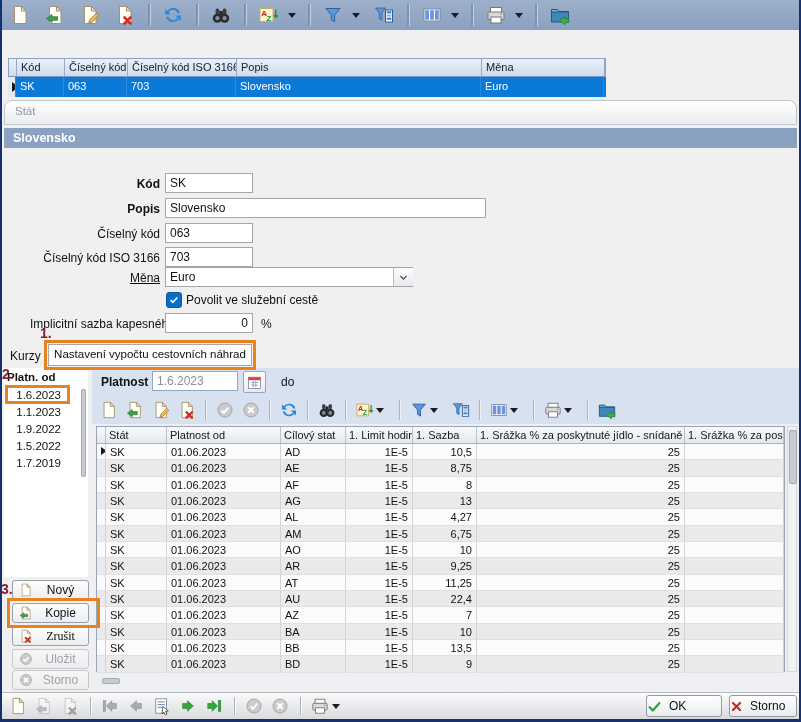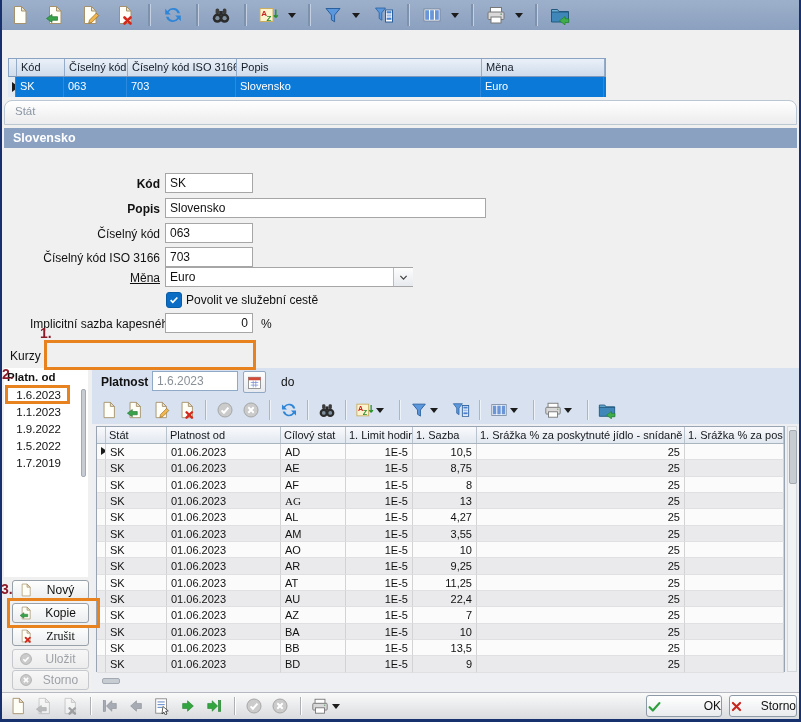--- a/index.html
+++ b/index.html
@@ -60,21 +60,21 @@
   .rt-cell{border-right:1px solid #d3d3d6;border-bottom:1px solid #e0e0e3;box-sizing:border-box;font-size:11px;padding:2px 4px 0 4px;white-space:nowrap;overflow:hidden;}
   .num{text-align:right;}
   
   .sb-track{background:#f1f2f4;border:1px solid #d4d7db;box-sizing:border-box;}
   .sb-thumb{position:absolute;background:#c7ccd3;border:1px solid #a3aab3;border-radius:2px;}
   
   #botbar{left:2px;top:692px;width:797px;height:27px;background:linear-gradient(#fafafa,#d9dbde);border-top:1px solid #b6bac0;display:flex;align-items:center;padding-left:4px;box-sizing:border-box;}
   #botbar .tbtn{width:24px;height:22px;margin-right:2px;}
   #botbar .sep{width:1px;height:18px;margin:0 6px;background:#adb1b6;border-right:1px solid #fff;}
   .dis-ic{opacity:.45;filter:grayscale(1);}
-  .dlgbtn{position:absolute;height:22px;background:linear-gradient(#ffffff,#e9ebed);border:1px solid #8e9aa8;border-radius:3px;display:flex;align-items:center;justify-content:space-between;gap:7px;font-size:12px;box-sizing:border-box;z-index:61;}
+  .dlgbtn{position:absolute;height:22px;background:linear-gradient(#ffffff,#e9ebed);border:1px solid #8e9aa8;border-radius:3px;display:flex;align-items:center;justify-content:flex-start;gap:7px;font-size:12px;box-sizing:border-box;z-index:61;}
   .gray-txt{color:#8a9097;}
   u{text-decoration:underline;}
 </style>
 </head>
 <body>
 
 <div id="win">
 
   <div class="abs edge" style="left:0;top:0;width:2px;height:722px;"></div>
   <div class="abs edge" style="left:799px;top:0;width:2px;height:722px;"></div>
@@ -229,20 +229,21 @@
         <path d="M2 6.2l2.6 2.6L10 3" stroke="#fff" stroke-width="2" fill="none"></path>
       </svg>
   </span>
   <span class="abs" style="left:186px;top:293px;">Povolit ve služební cestě</span>
   <span class="flabel" style="left:30px;top:317px;">Implicitní sazba kapesného</span>
   <input class="finput" style="left: 165px; top: 313px; width: 88px; text-align: right;" readonly="" value="0">
   <span class="abs" style="left:261px;top:317px;">%</span>
 
   <span class="anno-num" style="left:40px;top:325px;">1.</span>
   <span class="abs" style="left:10px;top:349px;">Kurzy</span>
+  <div class="abs" id="tabbox">Nastavení vypočtu cestovních náhrad</div>
   <div class="anno-box" style="left:44px;top:340px;width:206px;height:24px;"></div>
 
   <div class="abs" id="rpanel-top">
     <span class="abs" style="left:9px;top:7px;font-weight:bold;">Platnost od</span>
     <input class="finput gray-txt" style="left: 60px; top: 3px; width: 86px; border-color: rgb(143, 169, 198);" readonly="" value="1.6.2023">
     <span class="combo-btn" style="left:151px;top:3px;width:21px;height:20px;border:1px solid #8fa9c6;border-radius:2px;">
       <svg class="icon" width="15" height="15" viewBox="0 0 20 20">
           <rect x="2" y="3" width="16" height="15" fill="#fff" stroke="#777"></rect>
           <rect x="2" y="3" width="16" height="4" fill="#d24a3a"></rect>
           <path d="M5 10h10M5 13.5h10M8.3 7.5v9M11.7 7.5v9" stroke="#7a8fd0" fill="none"></path>
@@ -407,21 +408,21 @@
         <div class="rt-cell" style="width: 65px;">AF</div>
         <div class="rt-cell num" style="width: 67px;">1E-5</div>
         <div class="rt-cell num" style="width: 64px;">8</div>
         <div class="rt-cell num" style="width: 208px;">25</div>
         <div class="rt-cell" style="width: 99px;"></div>
       </div>
       <div class="rt-row alt">
         <div class="rt-cell" style="width: 9px;"></div>
         <div class="rt-cell" style="width: 61px;">SK</div>
         <div class="rt-cell" style="width: 114px;">01.06.2023</div>
-        <div class="rt-cell" style="width: 65px; font-family: Liberation Serif, serif;">AG</div>
+        <div class="rt-cell" style="width: 65px;">AG</div>
         <div class="rt-cell num" style="width: 67px;">1E-5</div>
         <div class="rt-cell num" style="width: 64px;">13</div>
         <div class="rt-cell num" style="width: 208px;">25</div>
         <div class="rt-cell" style="width: 99px;"></div>
       </div>
       <div class="rt-row">
         <div class="rt-cell" style="width: 9px;"></div>
         <div class="rt-cell" style="width: 61px;">SK</div>
         <div class="rt-cell" style="width: 114px;">01.06.2023</div>
         <div class="rt-cell" style="width: 65px;">AL</div>
@@ -429,21 +430,21 @@
         <div class="rt-cell num" style="width: 64px;">4,27</div>
         <div class="rt-cell num" style="width: 208px;">25</div>
         <div class="rt-cell" style="width: 99px;"></div>
       </div>
       <div class="rt-row alt">
         <div class="rt-cell" style="width: 9px;"></div>
         <div class="rt-cell" style="width: 61px;">SK</div>
         <div class="rt-cell" style="width: 114px;">01.06.2023</div>
         <div class="rt-cell" style="width: 65px;">AM</div>
         <div class="rt-cell num" style="width: 67px;">1E-5</div>
-        <div class="rt-cell num" style="width: 64px;">3,55</div>
+        <div class="rt-cell num" style="width: 64px;">6,75</div>
         <div class="rt-cell num" style="width: 208px;">25</div>
         <div class="rt-cell" style="width: 99px;"></div>
       </div>
       <div class="rt-row">
         <div class="rt-cell" style="width: 9px;"></div>
         <div class="rt-cell" style="width: 61px;">SK</div>
         <div class="rt-cell" style="width: 114px;">01.06.2023</div>
         <div class="rt-cell" style="width: 65px;">AO</div>
         <div class="rt-cell num" style="width: 67px;">1E-5</div>
         <div class="rt-cell num" style="width: 64px;">10</div>

